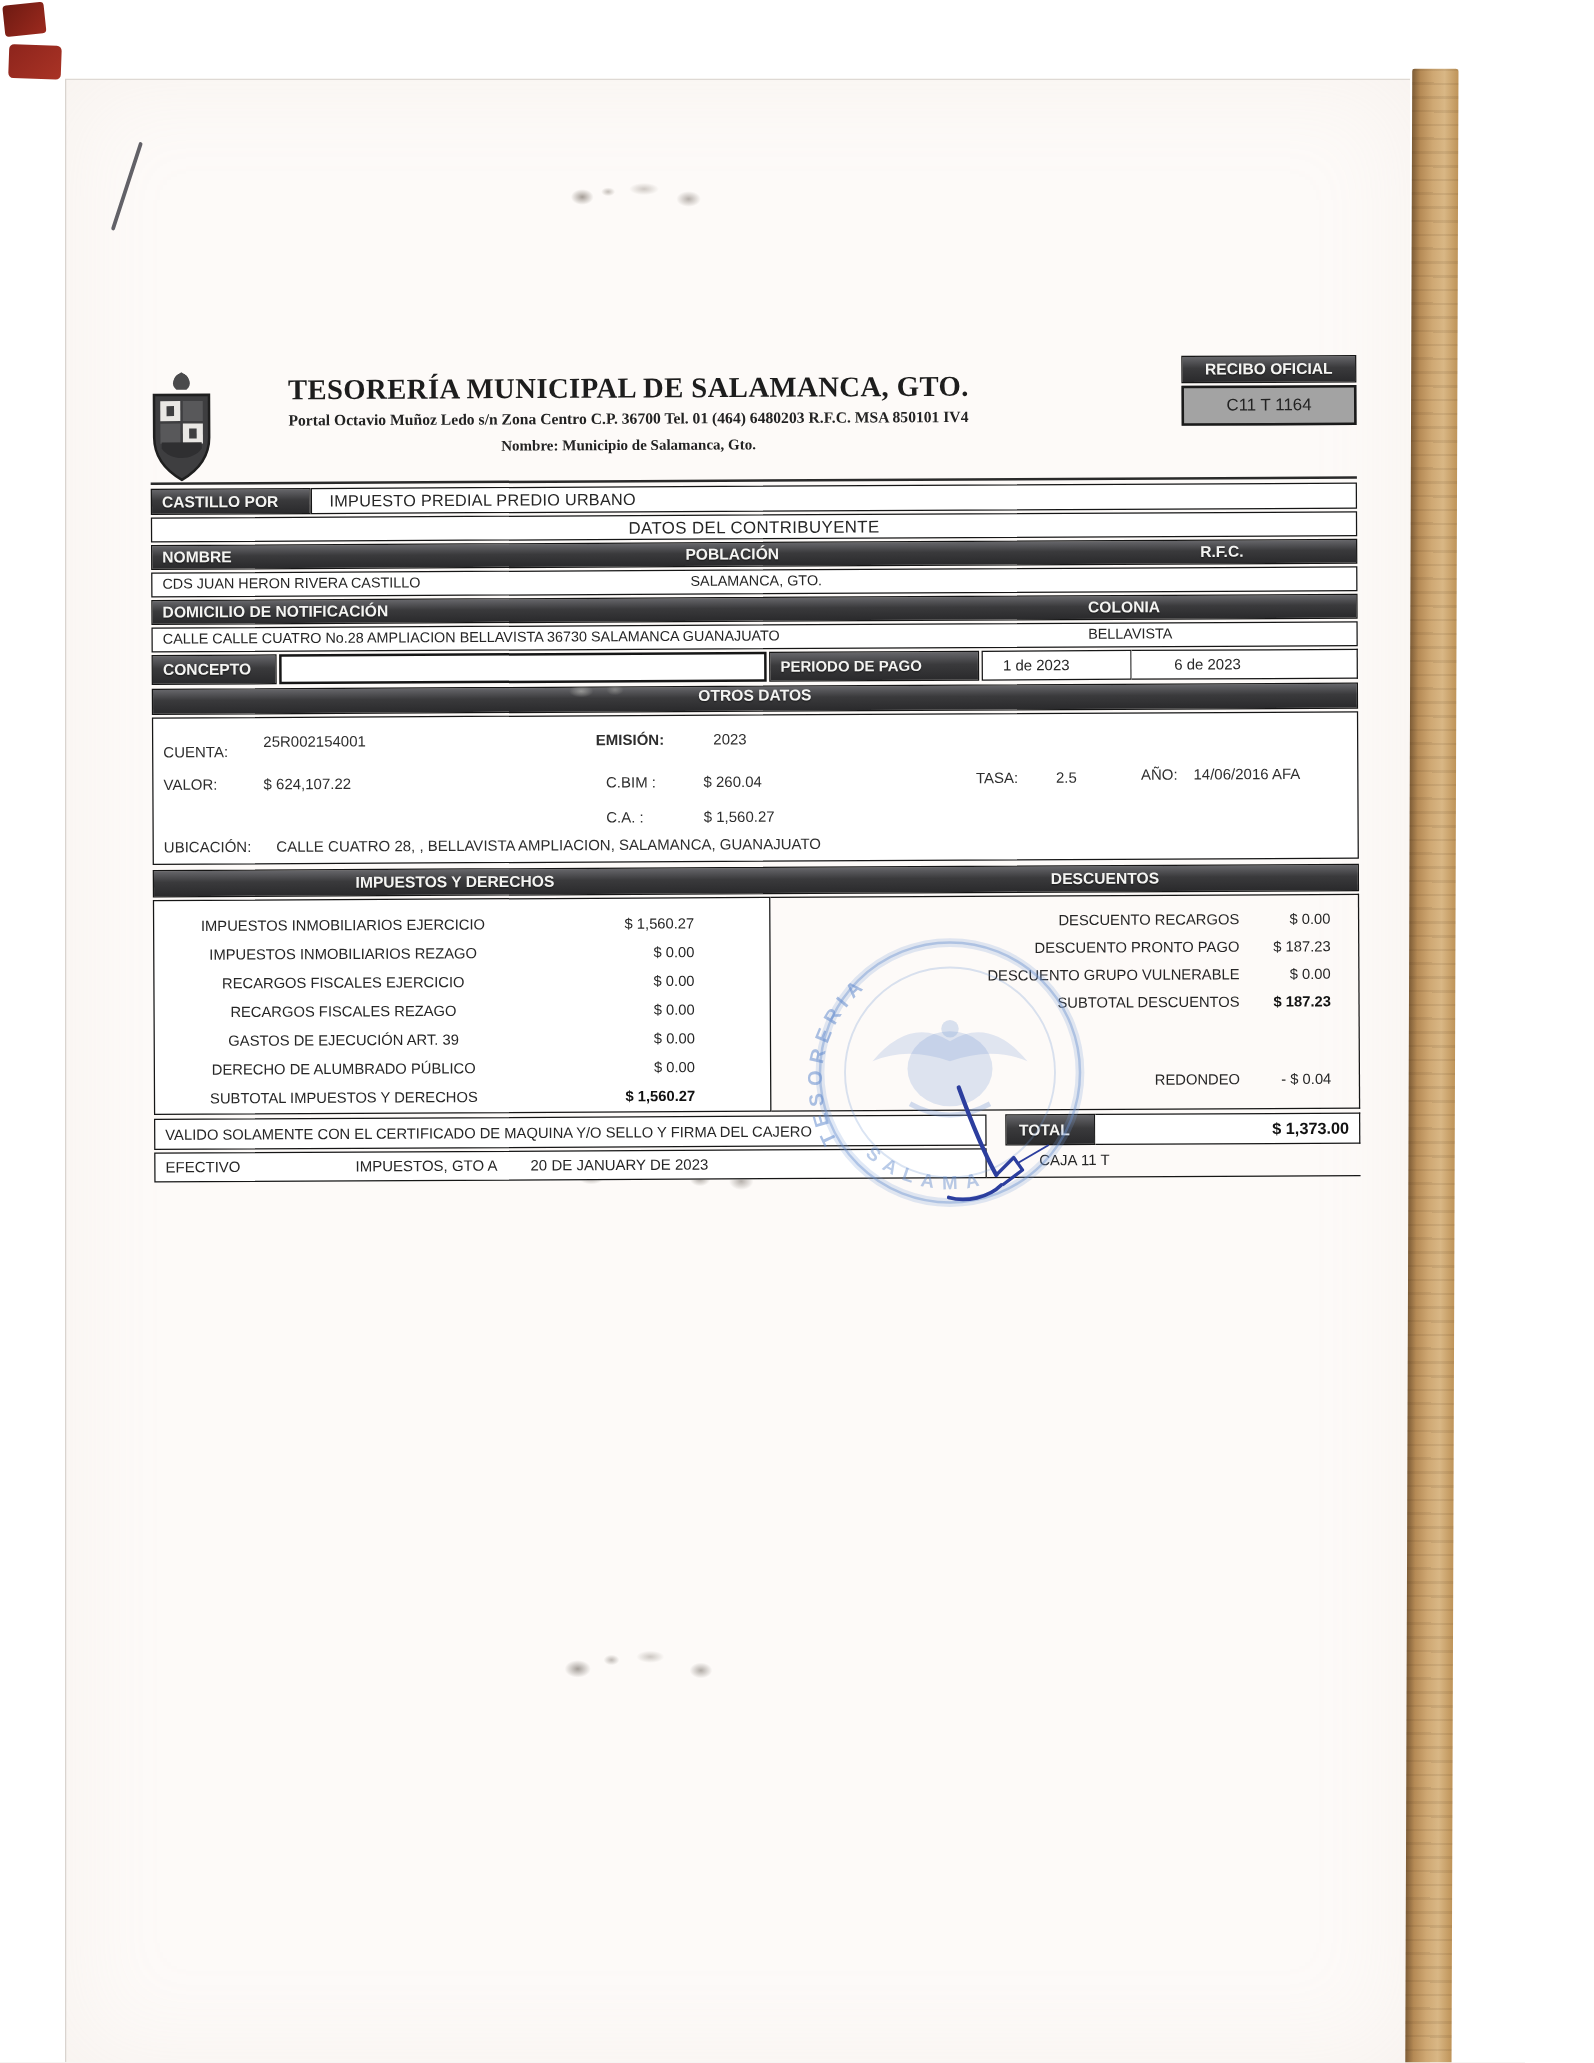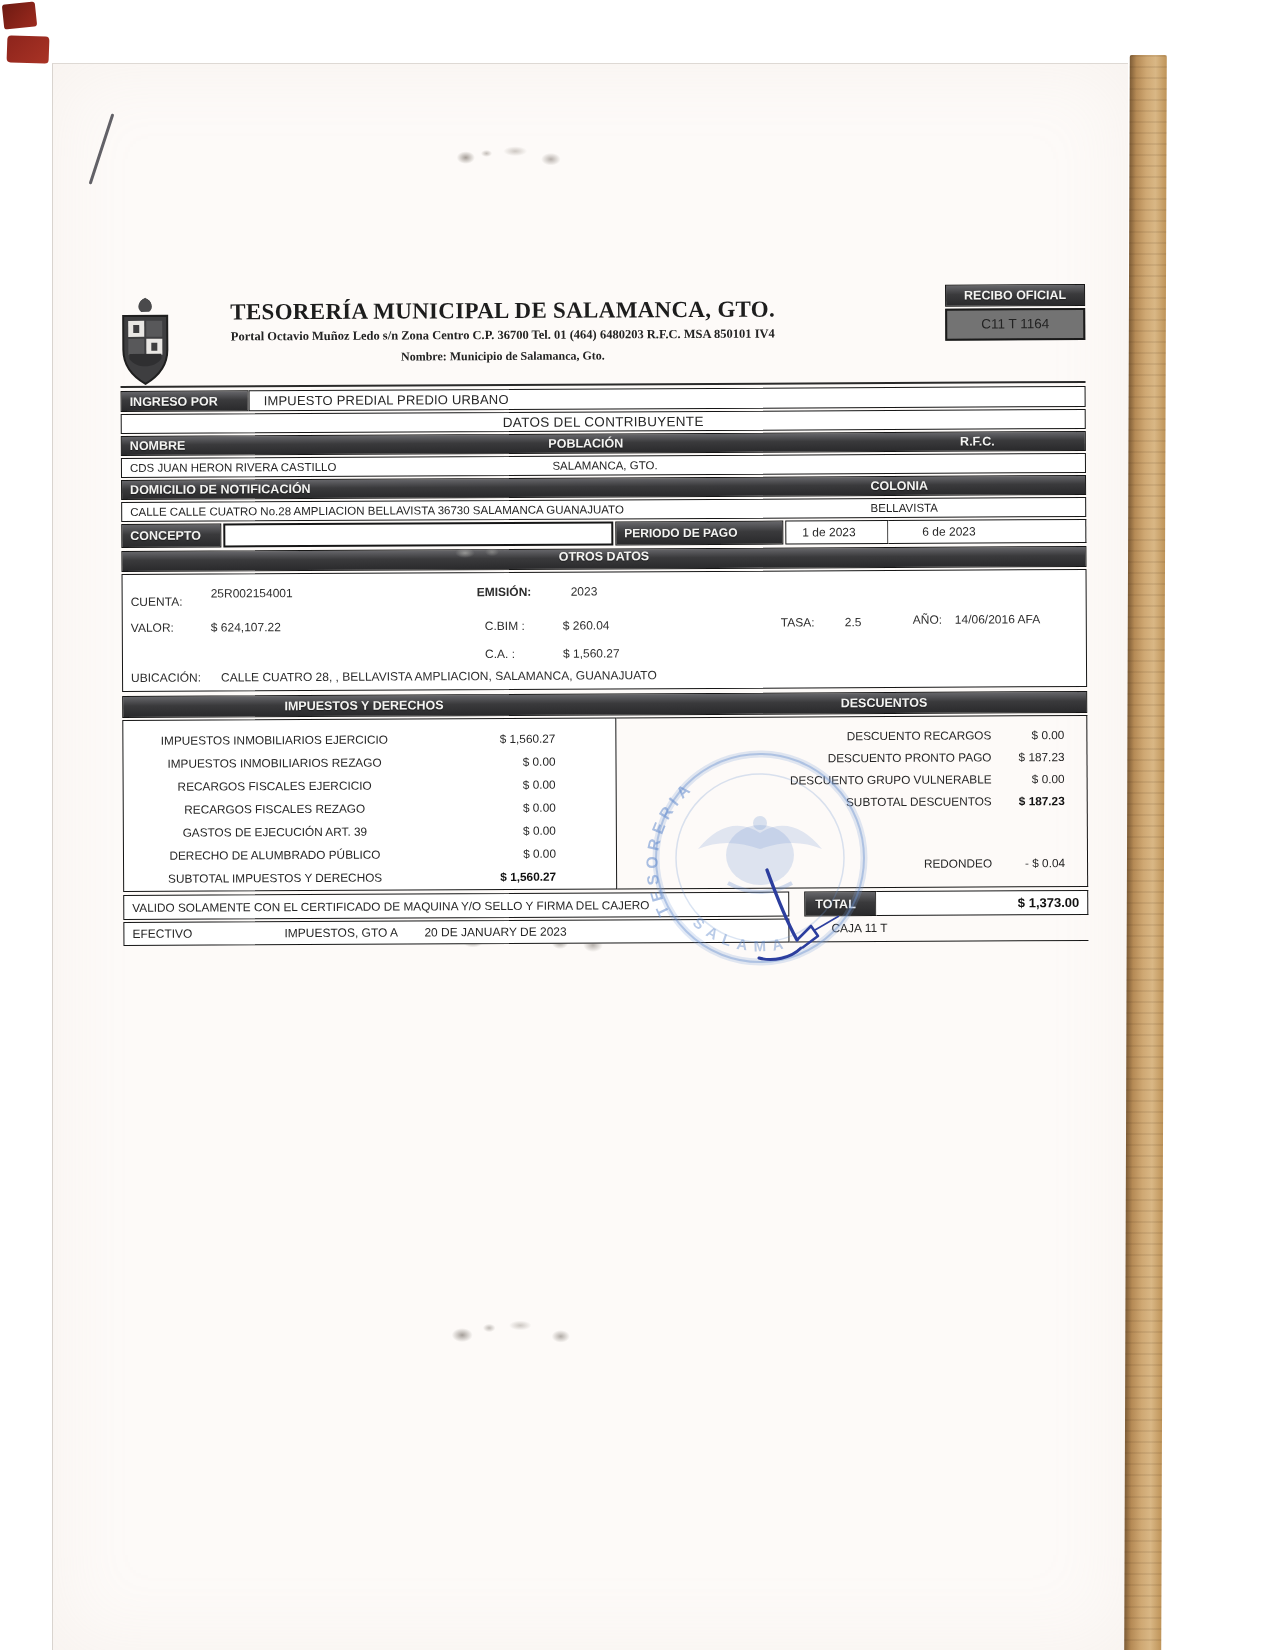--- a/index.html
+++ b/index.html
@@ -50,21 +50,21 @@
   .title-wrap { position:absolute; left:60px; top:16px; width:645px; text-align:center;
                 font-family:"Liberation Serif", serif; }
   .title { font-size:23px; font-weight:bold; letter-spacing:.3px; color:#1d1d1d; }
   .addr  { font-size:12.5px; font-weight:bold; margin-top:4px; color:#232323; }
   .nombre{ font-size:12px; font-weight:bold; margin-top:6px; color:#232323; }
   .recibo { position:absolute; right:0; top:5px; width:140px; }
   .bar { background:linear-gradient(180deg,#66666a 0%,#3a3a3c 45%,#2a2a2c 100%);
          color:#f4f4f2; font-weight:bold; font-size:12.5px; border:1px solid #151515;
          text-shadow:0 1px 1px rgba(0,0,0,.45); }
   .recibo-head { text-align:center; padding:3px 0; }
-  .recibo-num  { border:2px solid #1a1a1a; background:#737373; text-align:center; font-size:13.5px;
+  .recibo-num  { border:2px solid #1a1a1a; background:#a3a3a3; text-align:center; font-size:13.5px;
                  padding:6px 0 7px; margin-top:2px; color:#222; }
   .top-rule { border-top:2px solid #2a2a2a; margin-bottom:3px; }
 
   .trow { display:flex; margin-top:2px; align-items:stretch; }
   .cell { background:#fff; border:1.5px solid #161616; font-size:12px; display:flex; align-items:center; }
   .barcell { display:flex; align-items:center; padding:0 8px; }
   .h21 { height:21px; } .h20 { height:20px; } .h24 { height:24px; }
 
   .lbl-ingreso { width:128px; }
   .val-ingreso { flex:1; padding-left:14px; font-size:13px; letter-spacing:.2px; }
@@ -78,21 +78,21 @@
   .v-pobla  { width:30%; padding-left:26px; font-size:11.5px; }
 
   .c-domic  { width:72%; padding-left:8px; }
   .c-colonia{ flex:1; padding-left:55px; }
   .v-domic  { width:72%; padding-left:8px; font-size:11.5px; }
   .v-colonia{ flex:1; padding-left:55px; font-size:11.5px; }
 
   .lbl-concepto { width:100px; }
   .box-concepto { width:390px; border-width:2px; margin-left:2px; }
   .lbl-periodo  { width:168px; margin-left:2px; font-size:12px; }
-  .box-p1 { width:103px; margin-left:2px; padding-left:16px; }
+  .box-p1 { width:120px; margin-left:2px; padding-left:16px; }
   .box-p2 { flex:1; border-left:none; padding-left:34px; }
 
   .bar-otros { justify-content:center; position:relative; }
   .otros-box { position:relative; height:118px; background:#fff; border:1.5px solid #161616;
                margin-top:2px; font-size:12px; }
   .fld { position:absolute; white-space:nowrap; color:#2e2e2e; }
 
   .bar-j { display:flex; height:22px; align-items:center; }
   .j1 { width:50%; text-align:center; } .j2 { width:42%; margin-left:auto; text-align:center; }
 
@@ -163,21 +163,21 @@
       </div>
       <div class="recibo">
         <div class="bar recibo-head">RECIBO OFICIAL</div>
         <div class="recibo-num">C11 T 1164</div>
       </div>
     </div>
 
     <div class="top-rule"></div>
 
     <div class="trow h21">
-      <div class="bar barcell lbl-ingreso">INGRESO POR</div>
+      <div class="bar barcell lbl-ingreso">CASTILLO POR</div>
       <div class="cell val-ingreso">IMPUESTO PREDIAL PREDIO URBANO</div>
     </div>
 
     <div class="trow h20">
       <div class="cell datos-title">DATOS DEL CONTRIBUYENTE</div>
     </div>
 
     <div class="bar trow h20" style="margin-top:2px;">
       <div class="rowflex">
         <div class="c-nombre">NOMBRE</div>

